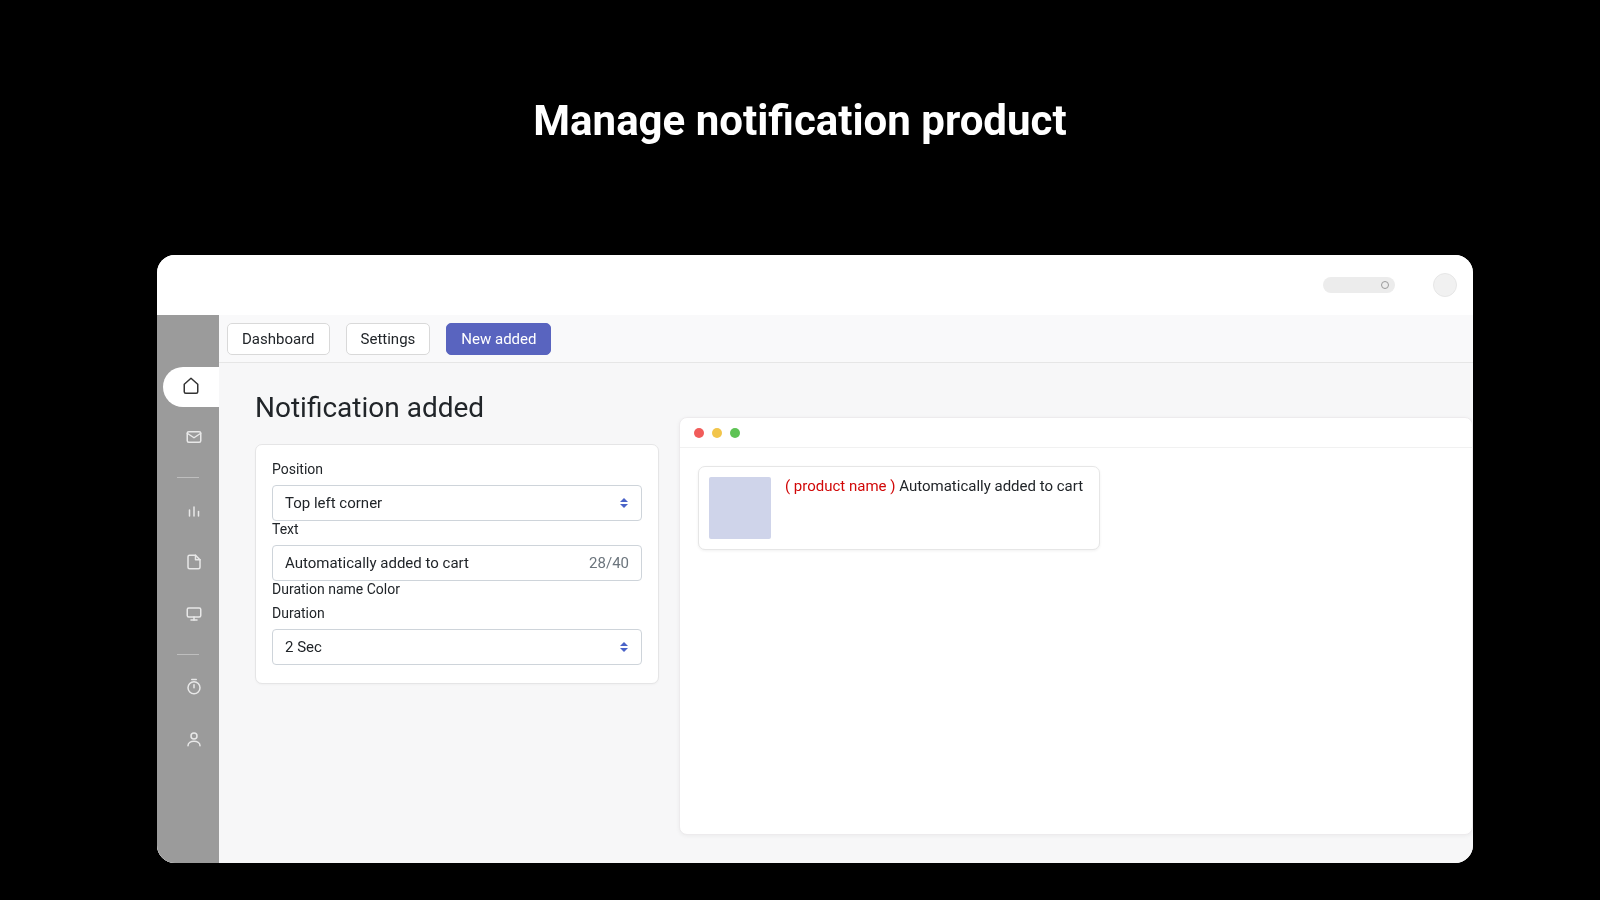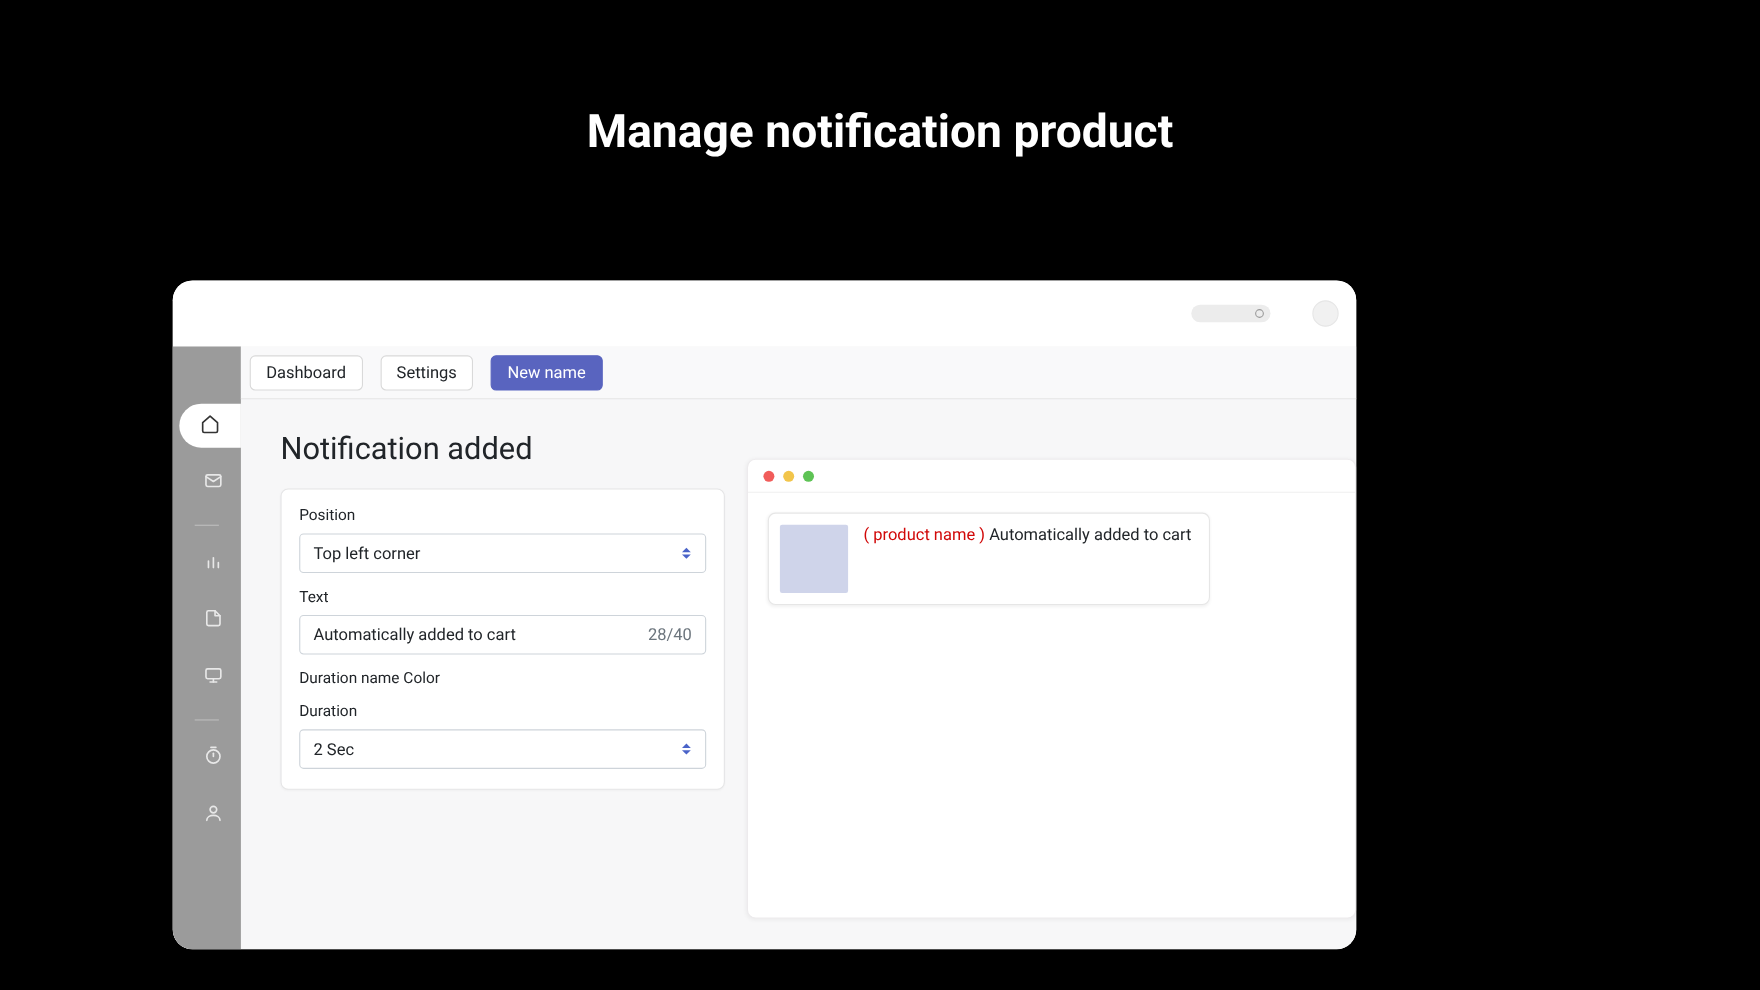--- a/index.html
+++ b/index.html
@@ -13,21 +13,21 @@
     text-align: center;
     font-size: 42px;
     font-weight: 700;
     color: #fff;
   }
 
   .app-window {
     position: absolute;
     top: 255px;
     left: 157px;
-    width: 1076px;
+    width: 1316px;
     height: 608px;
     background: #fff;
     border-radius: 18px;
     overflow: hidden;
     color: #212529;
   }
 
   .top-bar {
     position: relative;
     height: 60px;
@@ -155,21 +155,21 @@
     color: #212529;
     margin-bottom: 20px;
   }
   .card {
     background: #fff;
     border: 1px solid #e5e5e6;
     border-radius: 7px;
     padding: 16px 16px 18px 16px;
     box-shadow: 0 1px 2px rgba(0,0,0,0.03);
   }
-  .field { margin-bottom: 14px; }
+  .field { }
   .field:last-child { margin-bottom: 0; }
   .field-label {
     font-size: 14px;
     color: #212529;
     margin-bottom: 8px;
     display: block;
   }
   .select-wrap, .text-wrap, .color-wrap {
     position: relative;
     border: 1px solid #ced4da;
@@ -346,21 +346,21 @@
             </svg>
         </span>
       </div>
     </div>
 
     <div class="content-area">
 
       <div class="tab-bar">
         <div class="tab">Dashboard</div>
         <div class="tab">Settings</div>
-        <div class="tab primary">New name</div>
+        <div class="tab primary">New added</div>
       </div>
 
       <div class="body-row">
 
         <div class="form-col">
           <div class="section-title">Notification added</div>
 
           <div class="card">
 
             <div class="field">

